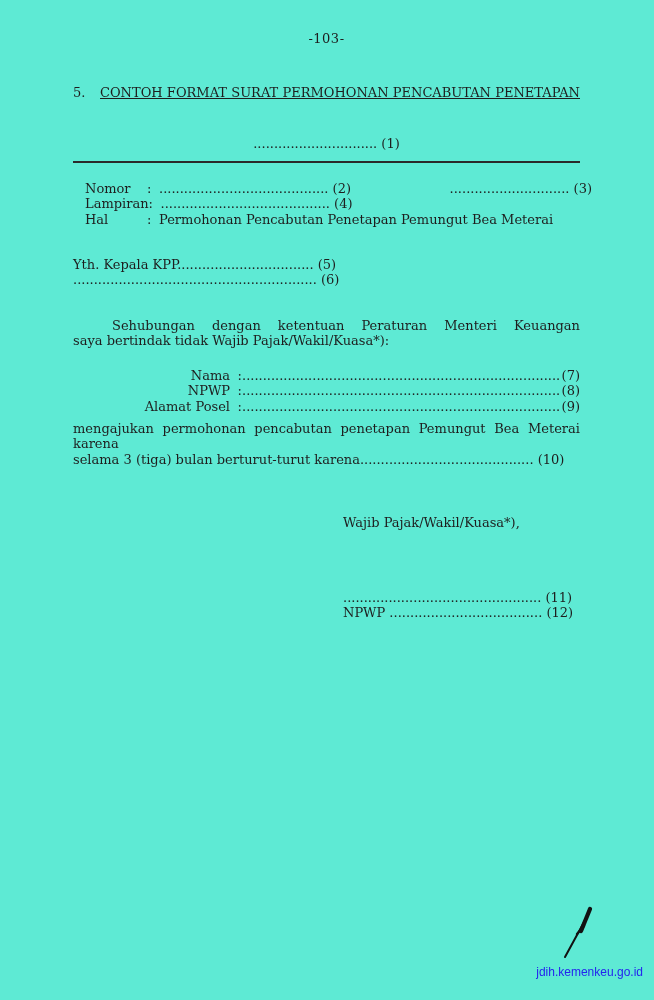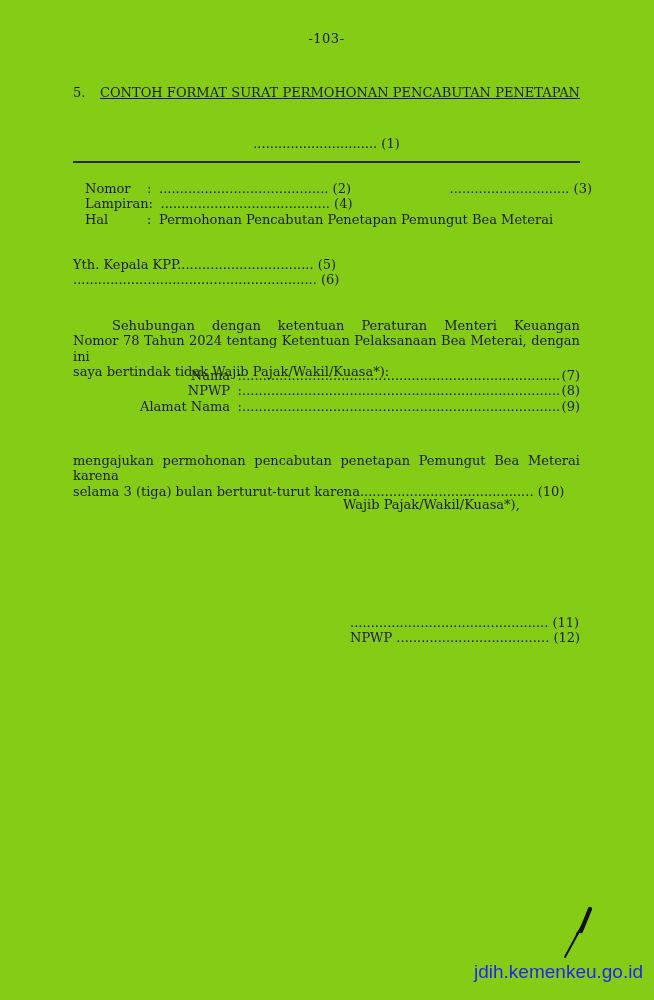--- a/index.html
+++ b/index.html
@@ -1,19 +1,19 @@
 <!DOCTYPE html>
 <html><head>
 <meta charset="utf-8">
 <style>
   html,body{margin:0;padding:0;background:#e8e8e8;}
   .page{
     position:relative;
     width:654px;height:1000px;
-    background:#84cc16;
+    background:#5eead4;
     font-family:"DejaVu Serif", serif;
     font-size:13px;line-height:15.4px;
     color:#1e1e1e;
     overflow:hidden;
     margin:0 auto;
   }
   .abs{position:absolute;left:73px;width:507px;}
   .center{text-align:center;}
   .pagenum{top:31px;letter-spacing:0.5px;}
   .heading{top:85px;display:flex;}
@@ -30,29 +30,29 @@
   .m-right{position:absolute;right:0;top:0;white-space:nowrap;}
   .addressee{top:257px;}
   .para1{top:318px;}
   .indent{padding-left:39px;}
   .form{top:368px;}
   .f-row{display:flex;text-align:right;}
   .f-label{flex:0 0 157px;white-space:nowrap;}
   .f-colon{flex:0 0 12px;}
   .f-dots{flex:1 1 auto;overflow:hidden;white-space:nowrap;}
   .f-num{flex:0 0 auto;padding-left:3px;white-space:nowrap;}
-  .para2{top:421px;margin-top:32px;}
+  .para2{top:421px;}
   .closing{top:474px;}
-  .sig-title{position:absolute;left:343px;top:497px;white-space:nowrap;}
-  .sig-lines{position:absolute;left:350px;top:590px;white-space:nowrap;margin-top:25px;}
+  .sig-title{position:absolute;left:343px;top:515px;white-space:nowrap;}
+  .sig-lines{position:absolute;left:343px;top:590px;white-space:nowrap;}
   .pen{position:absolute;left:557px;top:900px;}
   .footer-link{
     position:absolute;right:11px;top:962px;
     font-family:"Liberation Sans", sans-serif;
-    font-size:19px;line-height:20px;
+    font-size:12px;line-height:20px;
     color:#2525ee;white-space:nowrap;
   }
 </style>
 </head>
 <body>
 
 <div class="page">
 
   <div class="abs center pagenum">-103-</div>
 
@@ -86,39 +86,38 @@
     </div>
   </div>
 
   <div class="abs addressee">
     <div>Yth. Kepala KPP.................................  (5)</div>
     <div>...........................................................  (6)</div>
   </div>
 
   <div class="abs para1">
     <div class="jline indent">Sehubungan dengan ketentuan Peraturan Menteri Keuangan</div>
-    <div class="jline">Nomor 78 Tahun 2024 tentang Ketentuan Pelaksanaan Bea Meterai, dengan ini</div>
     <div>saya bertindak tidak Wajib Pajak/Wakil/Kuasa*):</div>
   </div>
 
   <div class="abs form">
     <div class="f-row">
       <span class="f-label">Nama</span>
       <span class="f-colon">:</span>
       <span class="f-dots">.....................................................................................................</span>
       <span class="f-num">(7)</span>
     </div>
     <div class="f-row">
       <span class="f-label">NPWP</span>
       <span class="f-colon">:</span>
       <span class="f-dots">.....................................................................................................</span>
       <span class="f-num">(8)</span>
     </div>
     <div class="f-row">
-      <span class="f-label">Alamat Nama</span>
+      <span class="f-label">Alamat Posel</span>
       <span class="f-colon">:</span>
       <span class="f-dots">.....................................................................................................</span>
       <span class="f-num">(9)</span>
     </div>
   </div>
 
   <div class="abs para2">
     <div class="jline">mengajukan permohonan pencabutan penetapan Pemungut Bea Meterai karena</div>
     <div>selama 3 (tiga) bulan berturut-turut karena.......................................... (10)</div>
   </div>

